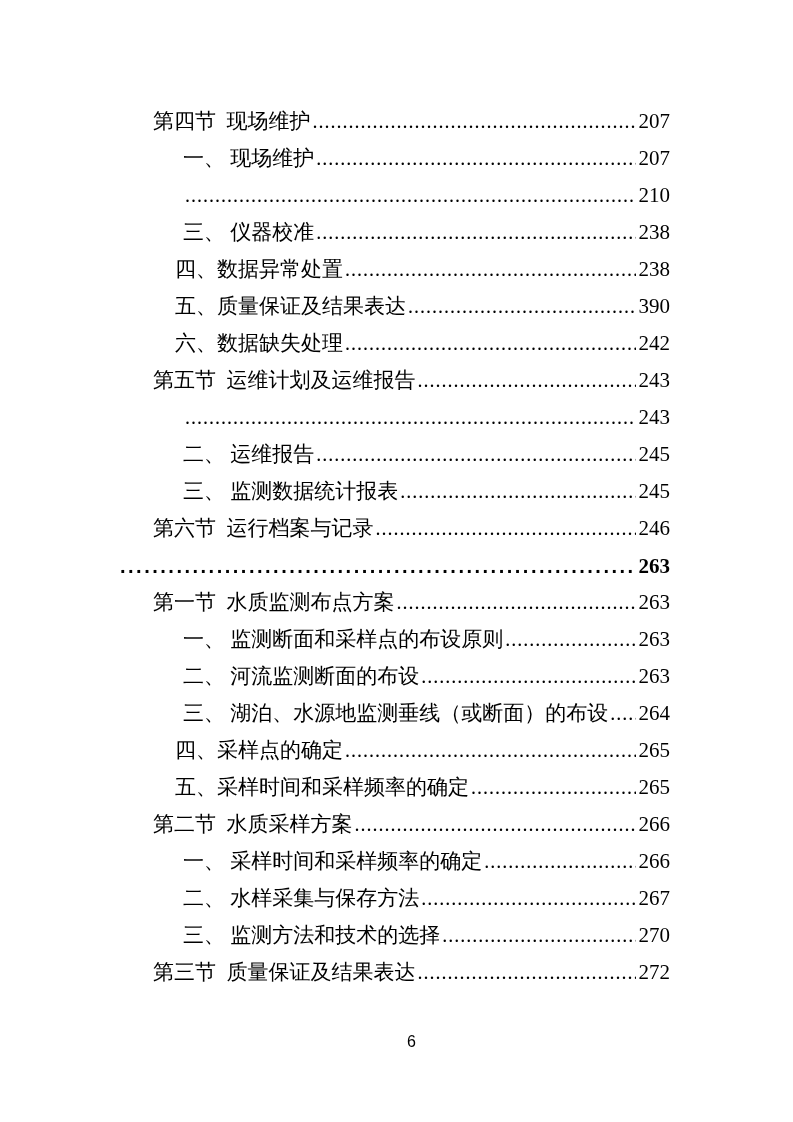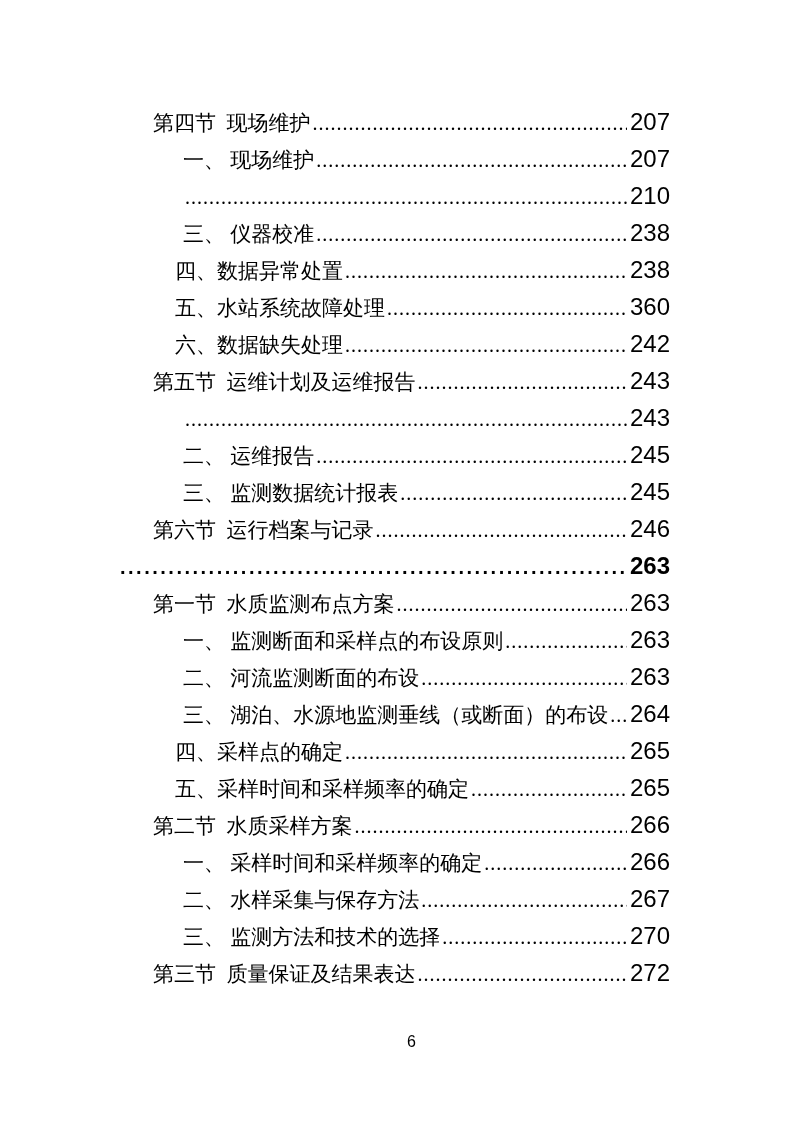--- a/index.html
+++ b/index.html
@@ -42,22 +42,22 @@
     padding-left: 2px;
     min-width: 10px;
   }
   .dots::after {
     content: "....................................................................................................................................................................................................";
     font-size: 20px;
     letter-spacing: 1px;
   }
   .pageno {
     flex: 0 0 auto;
-    font-family: Liberation Sans, sans-serif;
-    font-size: 24px;
+    font-family: Liberation Serif, serif;
+    font-size: 21px;
     padding-left: 3px;
   }
   
   .lvl-section { padding-left: 35px; }
   .lvl-item1   { padding-left: 65px; }
   .lvl-item2   { padding-left: 57px; }
   .lvl-chapter {
     padding-left: 0;
     font-weight: 700;
     font-size: 22px;
@@ -108,23 +108,23 @@
     <span class="pageno">238</span>
   </div>
 
   <div class="row lvl-item2">
     <span class="label">四、数据异常处置</span>
     <span class="dots"></span>
     <span class="pageno">238</span>
   </div>
 
   <div class="row lvl-item2">
-    <span class="label">五、水站系统故障处理</span>
-    <span class="dots"></span>
-    <span class="pageno">360</span>
+    <span class="label">五、质量保证及结果表达</span>
+    <span class="dots"></span>
+    <span class="pageno">390</span>
   </div>
 
   <div class="row lvl-item2">
     <span class="label">六、数据缺失处理</span>
     <span class="dots"></span>
     <span class="pageno">242</span>
   </div>
 
   <div class="row lvl-section">
     <span class="label">第五节 运维计划及运维报告</span>

